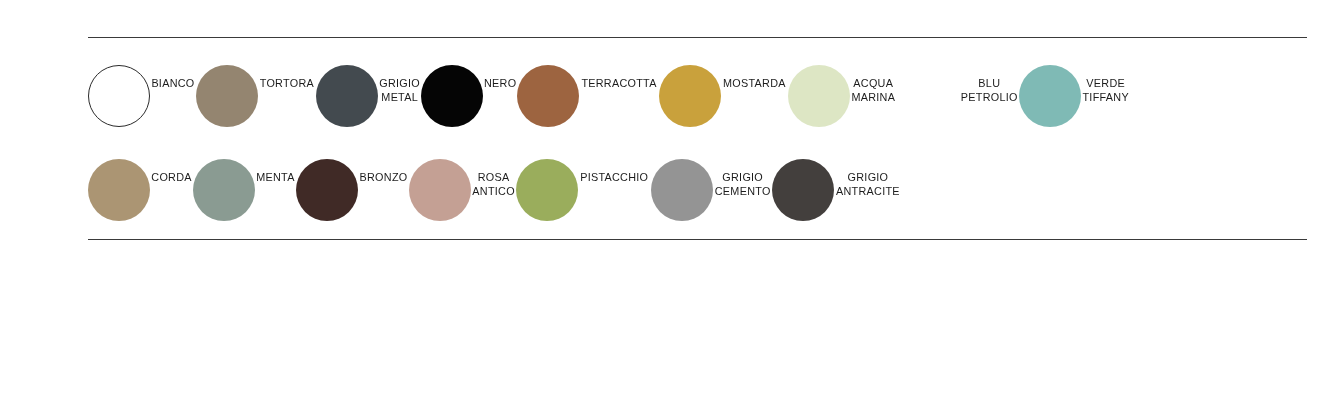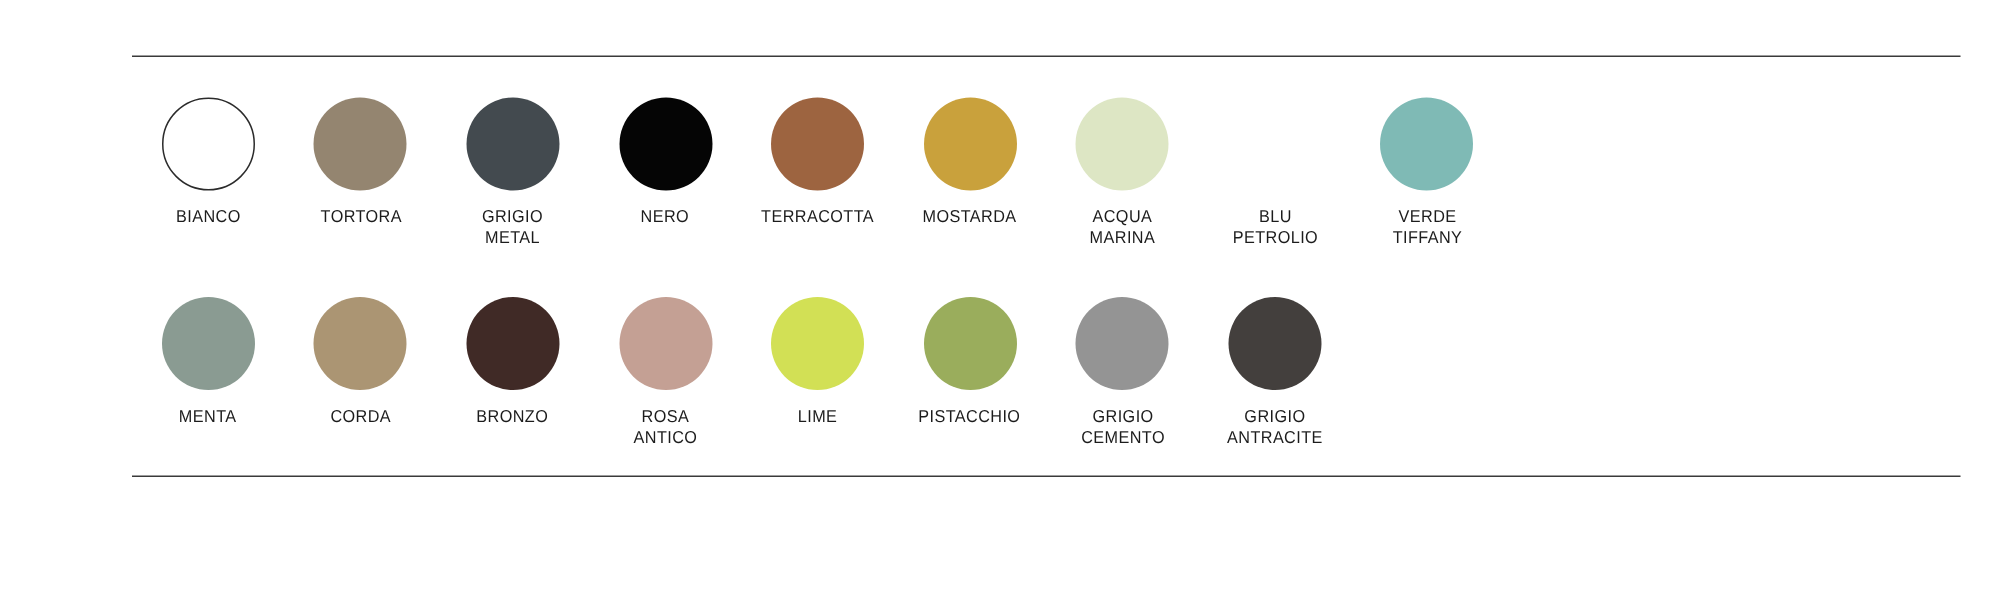--- a/index.html
+++ b/index.html
@@ -32,22 +32,20 @@
   .swatch-row {
     display: grid;
     grid-template-columns: repeat(12, 1fr);
     column-gap: 0;
   }
   .swatch-row.row-1 { padding-top: 27px; padding-bottom: 0; }
   .swatch-row.row-2 { padding-top: 32px; padding-bottom: 18px; }
 
   .swatch-cell {
     display: flex;
-    flex-direction: column;
-    align-items: center;
   }
   .swatch-cell.empty { visibility: hidden; }
 
   .swatch-dot {
     width: 62px;
     height: 62px;
     border-radius: 50%;
     box-sizing: border-box;
   }
   .swatch-dot.outlined {
@@ -110,39 +108,35 @@
 PETROLIO</div>
         </div>
         <div class="swatch-cell">
           <div class="swatch-dot" style="background: rgb(127, 186, 181);"></div>
           <div class="swatch-label">VERDE
 TIFFANY</div>
         </div>
       </div>
     <div class="swatch-row row-2">
         <div class="swatch-cell">
+          <div class="swatch-dot" style="background: rgb(171, 149, 115);"></div>
+          <div class="swatch-label">CORDA</div>
+        </div>
+        <div class="swatch-cell">
           <div class="swatch-dot" style="background: rgb(138, 155, 146);"></div>
           <div class="swatch-label">MENTA</div>
-        </div>
-        <div class="swatch-cell">
-          <div class="swatch-dot" style="background: rgb(171, 149, 115);"></div>
-          <div class="swatch-label">CORDA</div>
         </div>
         <div class="swatch-cell">
           <div class="swatch-dot" style="background: rgb(64, 42, 38);"></div>
           <div class="swatch-label">BRONZO</div>
         </div>
         <div class="swatch-cell">
           <div class="swatch-dot" style="background: rgb(196, 160, 148);"></div>
           <div class="swatch-label">ROSA
 ANTICO</div>
-        </div>
-        <div class="swatch-cell">
-          <div class="swatch-dot" style="background: rgb(210, 224, 85);"></div>
-          <div class="swatch-label">LIME</div>
         </div>
         <div class="swatch-cell">
           <div class="swatch-dot" style="background: rgb(154, 173, 92);"></div>
           <div class="swatch-label">PISTACCHIO</div>
         </div>
         <div class="swatch-cell">
           <div class="swatch-dot" style="background: rgb(148, 148, 148);"></div>
           <div class="swatch-label">GRIGIO
 CEMENTO</div>
         </div>

